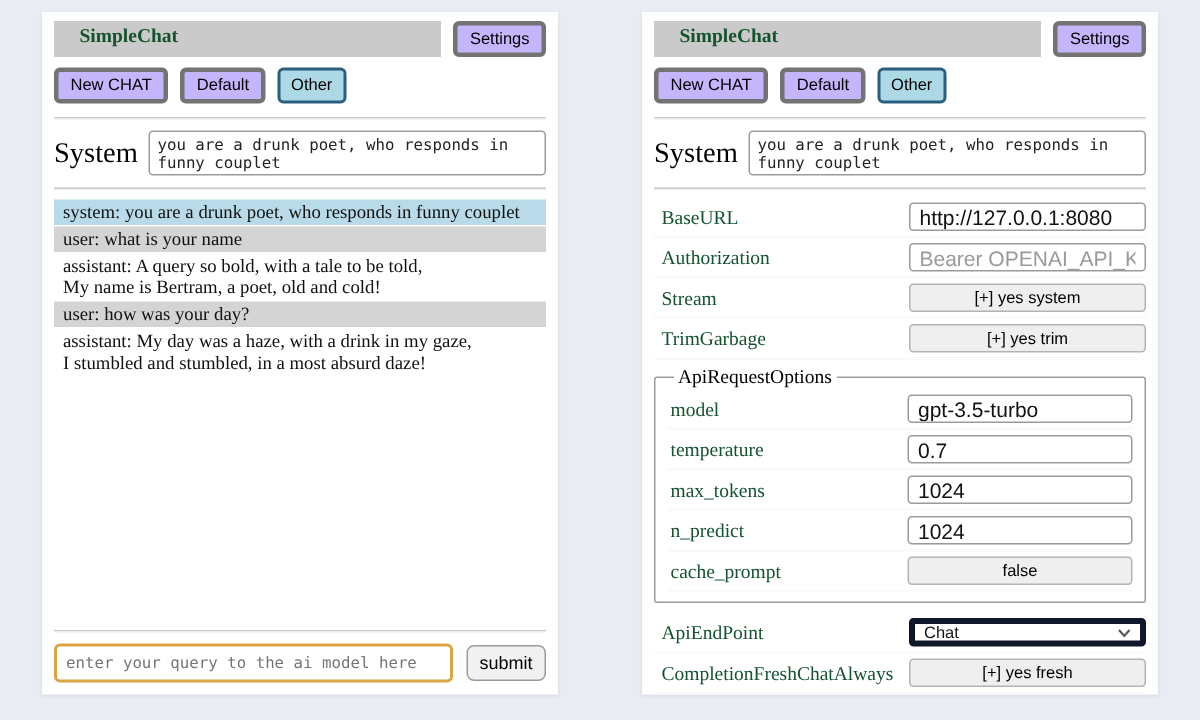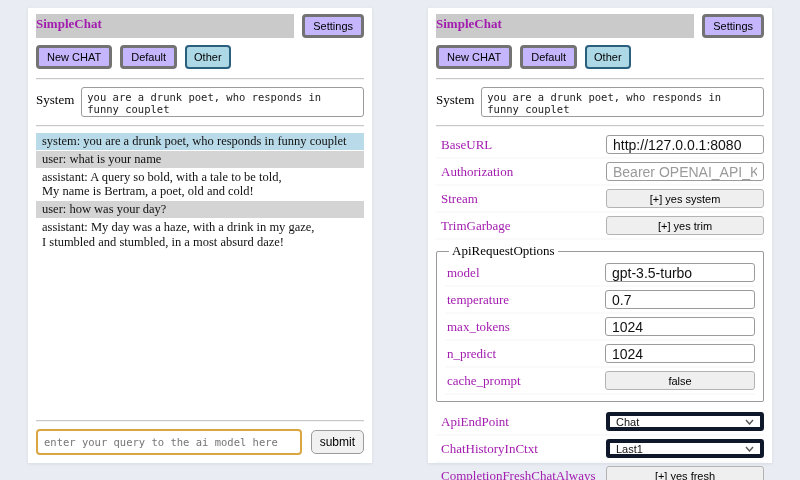--- a/index.html
+++ b/index.html
@@ -16,42 +16,42 @@
     background: #ffffff;
     padding: 6px 8px 8px 8px;
     display: flex; flex-direction: column;
     box-shadow: 0 1px 3px rgba(60,70,110,0.10);
   }
   
   .header-row { display: flex; align-items: stretch; gap: 8px; margin-bottom: 7px; }
   .title-bar {
     flex: 1; background: var(--titlebar-bg, #cacaca);
     font-weight: bold; font-size: 13px; line-height: 16px;
-    padding: 2px 0; color: #a21caf;
+    padding: 2px 17px; color: #14532d;
   }
   .btn {
     font-family: "Liberation Sans", sans-serif;
     font-size: 11px; color: #000;
     background: #c4b5fd; border: 3px solid #737373; border-radius: 4px;
     padding: 2px 8px; line-height: 14px; cursor: pointer;
   }
   .nav-row { display: flex; gap: 8px; margin-bottom: 5px; }
   .nav-btn.active {
     background: var(--active-tab-bg, #add8e6);
     border: 2px solid var(--active-tab-border, #2b5f7e);
     padding: 1px 7px; border-radius: 4px;
   }
   hr.sep {
     border: none; height: 2px; width: 100%;
     border-top: 1px solid #c8c8c8; border-bottom: 1px solid #f3f3f3;
     margin: 4px 0;
   }
   
   .system-row { display: flex; gap: 7px; align-items: flex-start; margin: 3px 0 4px 0; }
-  .system-label { font-size: 13px; padding-top: 5px; }
+  .system-label { font-size: 19px; padding-top: 5px; }
   .system-input {
     flex: 1; height: 30px; resize: none; overflow: hidden;
     font-family: "DejaVu Sans Mono", monospace; font-size: 10.5px;
     border: 1px solid #9b9b9b; border-radius: 3px; padding: 3px 5px;
     color: #222; background: #fff;
   }
   
   .chat { margin-top: 2px; }
   .msg {
     font-size: 12.5px; line-height: 1.18;
@@ -60,21 +60,21 @@
   }
   .msg.system { background: var(--system-msg-bg, #b9dbe9); }
   .msg.user { background: var(--user-msg-bg, #d4d4d4); }
   .msg.assistant { background: #ffffff; }
   
   .settings { margin-top: 1px; }
   .set-row {
     display: flex; align-items: center; justify-content: space-between;
     padding: 3px 0 3px 5px; border-bottom: 2px solid #fafafa;
   }
-  .set-label { font-size: 13px; color: #a21caf; }
+  .set-label { font-size: 13px; color: #14532d; }
   .ctrl { width: 158px; }
   input.ctrl {
     font-family: "Liberation Sans", sans-serif; font-size: 14px;
     border: 1px solid #9b9b9b; border-radius: 3px; padding: 2px 6px;
     color: #111; background: #fff; height: 19px;
   }
   input.ctrl::placeholder { color: #9a9a9a; }
   button.toggle {
     font-family: "Liberation Sans", sans-serif; font-size: 11px;
     background: #efefef; border: 1px solid #b3b3b3; border-radius: 3px;
@@ -211,29 +211,20 @@
       <div class="set-row">
         <span class="set-label">ApiEndPoint</span>
         <div class="ctrl select">
           <span>Chat</span>
           <svg width="9" height="6" viewBox="0 0 9 6">
               <polyline points="1,1 4.5,5 8,1" fill="none" stroke="#555" stroke-width="1.4"></polyline>
             </svg>
         </div>
       </div>
       <div class="set-row">
-        <span class="set-label">ChatHistoryInCtxt</span>
-        <div class="ctrl select">
-          <span>Last1</span>
-          <svg width="9" height="6" viewBox="0 0 9 6">
-              <polyline points="1,1 4.5,5 8,1" fill="none" stroke="#555" stroke-width="1.4"></polyline>
-            </svg>
-        </div>
-      </div>
-      <div class="set-row">
         <span class="set-label">CompletionFreshChatAlways</span>
         <button class="ctrl toggle">[+] yes fresh</button>
       </div>
 
     </div>
 
     <div class="flex-spacer"></div>
 
   </div>
 

